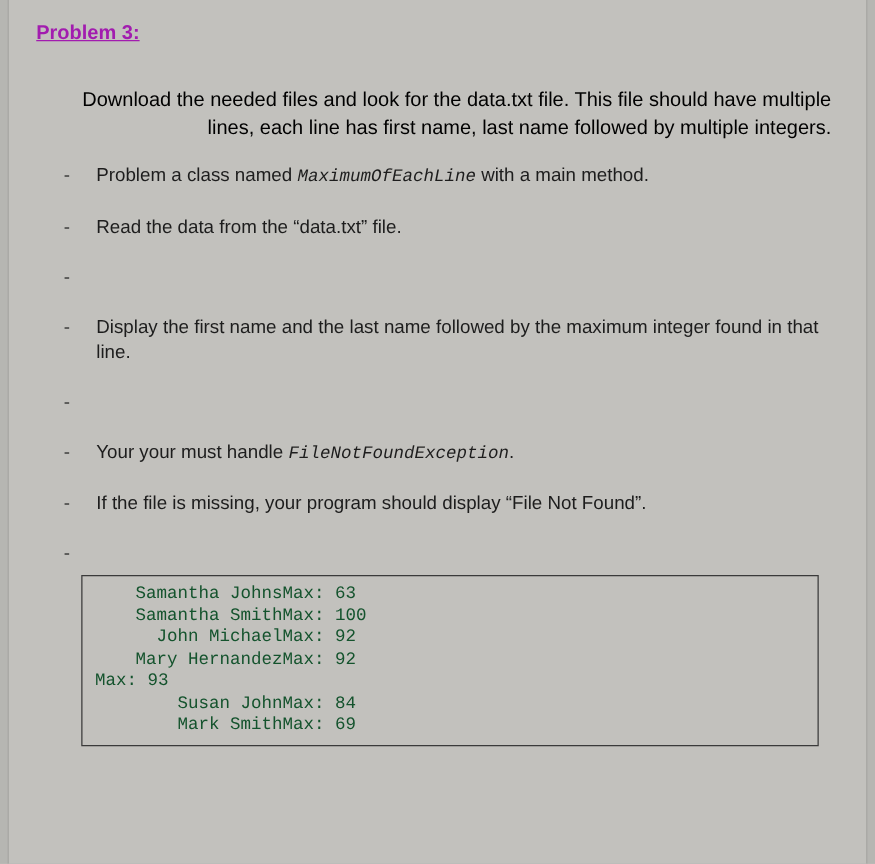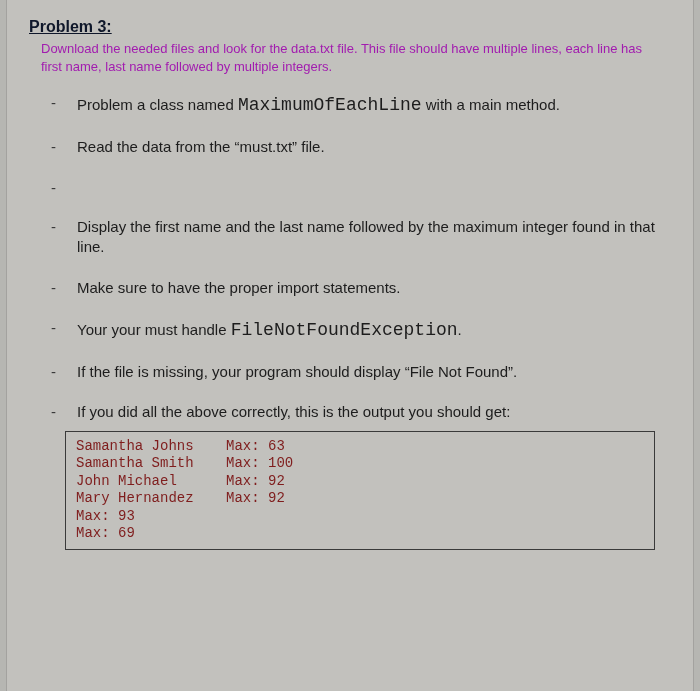--- a/index.html
+++ b/index.html
@@ -24,28 +24,29 @@
     background: #c2c1bd;
     border-left: 1px solid #a3a29f;
     border-right: 1px solid #a3a29f;
     box-sizing: border-box;
     padding: 18px 24px 10px 22px;
   }
   .title {
     font-weight: 700;
     text-decoration: underline;
     font-size: 16px;
-    color: #0f172a;
-    margin-bottom: 4px;
+    color: #a21caf;
+    margin-bottom: 34px;
   }
   .intro {
-    font-size: 13px;
-    color: #a21caf;
+    font-size: 16px;
+    color: #000000;
     line-height: 1.35;
     margin: 0 4px 18px 12px;
+    text-align: right;
   }
   .bullets {
     margin-left: 22px;
   }
   .bullet {
     display: flex;
     align-items: flex-start;
     margin-bottom: 20px;
   }
   .bullet .dash {
@@ -55,34 +56,36 @@
     font-size: 15px;
     line-height: 1.3;
   }
   .bullet .btxt {
     font-size: 15px;
     color: #1d1d1d;
     line-height: 1.35;
   }
   .mono {
     font-family: "Consolas", "Courier New", monospace;
-    font-size: 18px;
+    font-size: 14px;
+    font-style: italic;
   }
   .output-box {
     margin: 2px 14px 0 36px;
     border: 1px solid #3a3a3a;
     padding: 6px 10px 6px 10px;
     box-sizing: border-box;
   }
   .output-row {
     display: flex;
     font-family: "Consolas", "Courier New", monospace;
     font-size: 14px;
-    color: #7f1d1d;
+    color: #14532d;
     line-height: 1.25;
+    text-align: right;
   }
   .output-name {
     width: 150px;
     flex: 0 0 150px;
     white-space: pre;
   }
   .output-max {
     white-space: pre;
   }
 </style>
@@ -99,52 +102,50 @@
 
     <div class="bullet">
       <div class="dash">-</div>
       <div class="btxt">
         <span>Problem a class named </span><span class="mono">MaximumOfEachLine</span><span> with a main method.</span>
       </div>
     </div>
 
     <div class="bullet">
       <div class="dash">-</div>
-      <div class="btxt">Read the data from the “must.txt” file.</div>
+      <div class="btxt">Read the data from the “data.txt” file.</div>
     </div>
 
     <div class="bullet">
       <div class="dash">-</div>
     </div>
 
     <div class="bullet">
       <div class="dash">-</div>
       <div class="btxt">Display the first name and the last name followed by the maximum integer found in that line.</div>
     </div>
 
     <div class="bullet">
       <div class="dash">-</div>
-      <div class="btxt">Make sure to have the proper import statements.</div>
     </div>
 
     <div class="bullet">
       <div class="dash">-</div>
       <div class="btxt">
         <span>Your your must handle </span><span class="mono">FileNotFoundException</span><span>.</span>
       </div>
     </div>
 
     <div class="bullet">
       <div class="dash">-</div>
       <div class="btxt">If the file is missing, your program should display “File Not Found”.</div>
     </div>
 
     <div class="bullet" style="margin-bottom:8px;">
       <div class="dash">-</div>
-      <div class="btxt">If you did all the above correctly, this is the output you should get:</div>
     </div>
 
   </div>
 
   <div class="output-box">
     <div class="output-row">
       <div class="output-name">Samantha Johns</div>
       <div class="output-max">Max: 63</div>
     </div>
     <div class="output-row">
@@ -156,17 +157,22 @@
       <div class="output-max">Max: 92</div>
     </div>
     <div class="output-row">
       <div class="output-name">Mary Hernandez</div>
       <div class="output-max">Max: 92</div>
     </div>
     <div class="output-row">
       <div class="output-max">Max: 93</div>
     </div>
     <div class="output-row">
+      <div class="output-name">Susan John</div>
+      <div class="output-max">Max: 84</div>
+    </div>
+    <div class="output-row">
+      <div class="output-name">Mark Smith</div>
       <div class="output-max">Max: 69</div>
     </div>
   </div>
 
 </div>
 
 </body></html>

